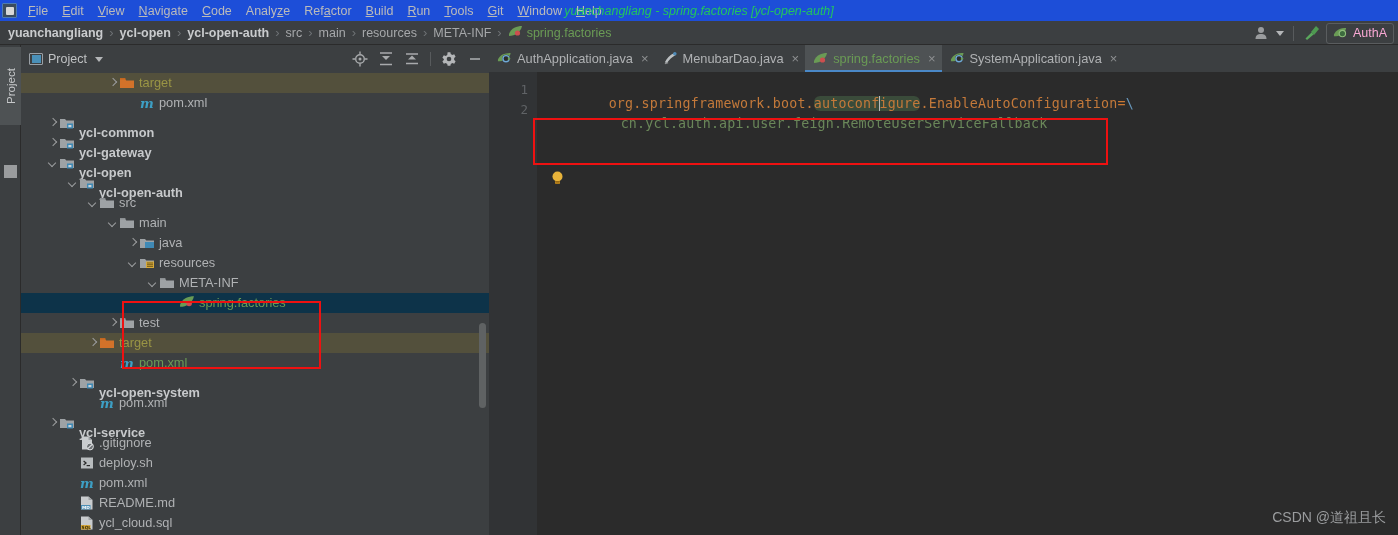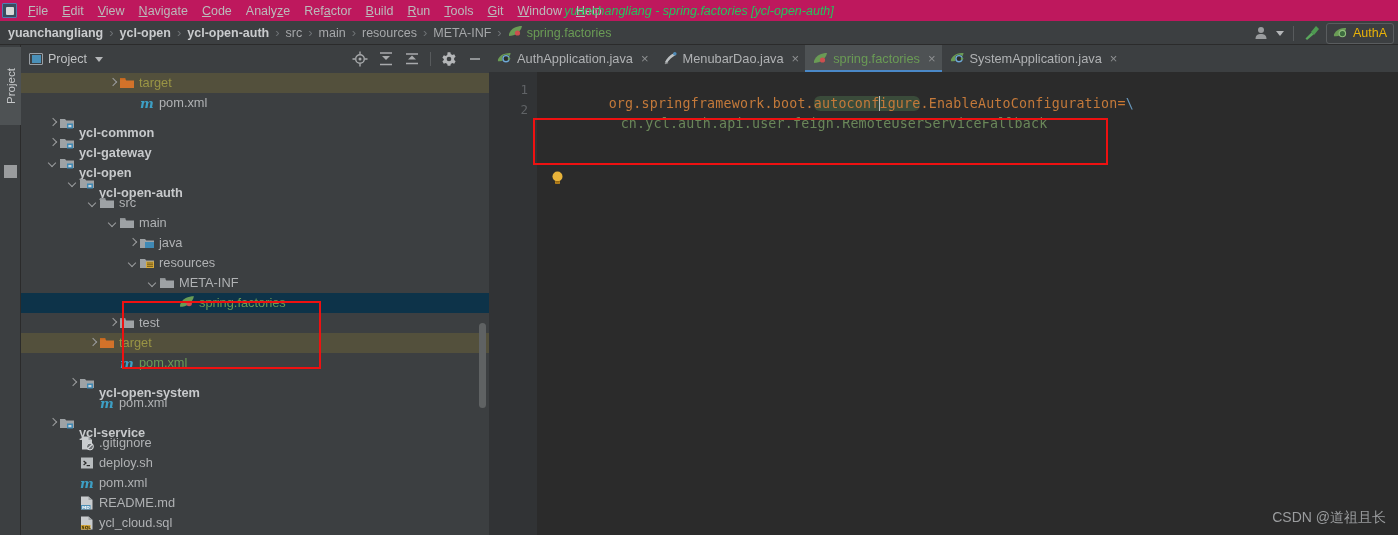--- a/index.html
+++ b/index.html
@@ -8,21 +8,21 @@
     background: #3c3f41;
     font-family: "Liberation Sans", sans-serif;
     overflow: hidden;
     -webkit-font-smoothing: antialiased;
   }
   #app { position: relative; width: 1398px; height: 535px; background: #3c3f41; }
 
   
   .menubar {
     position: absolute; top: 0; left: 0; width: 1398px; height: 21px;
-    background: #be185d; display: flex; align-items: center;
+    background: #1d4ed8; display: flex; align-items: center;
   }
   .app-icon {
     width: 15px; height: 15px; margin-left: 2px; margin-right: 4px;
     background: #3b4c5e; border: 1px solid #4f7cb0; border-radius: 1px;
     position: relative; flex: none;
   }
   .app-icon::after {
     content: ""; position: absolute; left: 3px; top: 3px; width: 8px; height: 8px;
     background: #d8d8d8; border-radius: 1px;
   }
@@ -55,21 +55,21 @@
     display: flex; align-items: center; gap: 0px;
   }
   .nb-btn {
     height: 20px; display: flex; align-items: center; gap: 3px;
     padding: 0 5px; cursor: default;
   }
   .nb-sep { width: 1px; height: 15px; background: #585b5d; margin: 0 4px; }
   .run-config {
     display: flex; align-items: center; gap: 5px; height: 21px;
     border: 1px solid #5a5d5f; border-radius: 3px; padding: 0 6px;
-    font-size: 12.5px; color: #eab308; max-width: 86px; overflow: hidden;
+    font-size: 12.5px; color: #f9a8d4; max-width: 86px; overflow: hidden;
     white-space: nowrap;
   }
 
   
   .stripe {
     position: absolute; left: 0; top: 45px; width: 21px; height: 490px;
     background: #3c3f41; border-right: 1px solid #2b2b2b;
   }
   .stripe-tab {
     position: absolute; top: 2px; left: 0; width: 21px; height: 78px;

